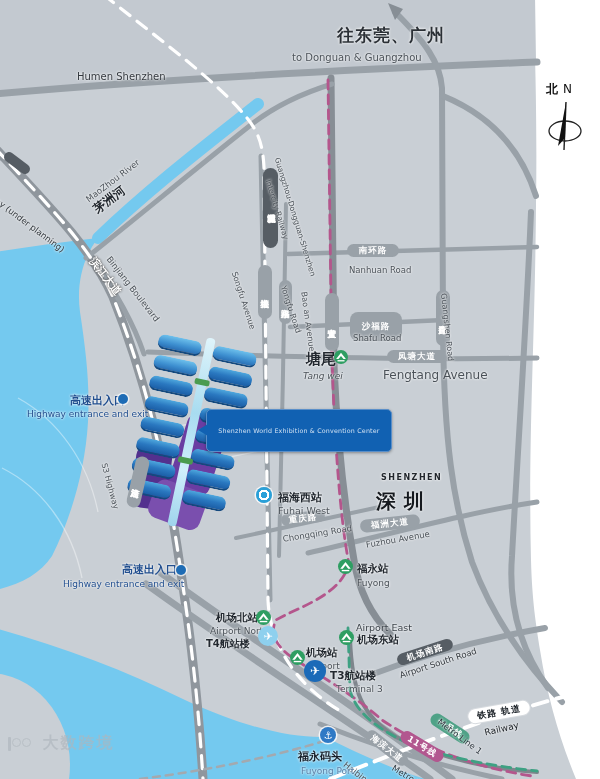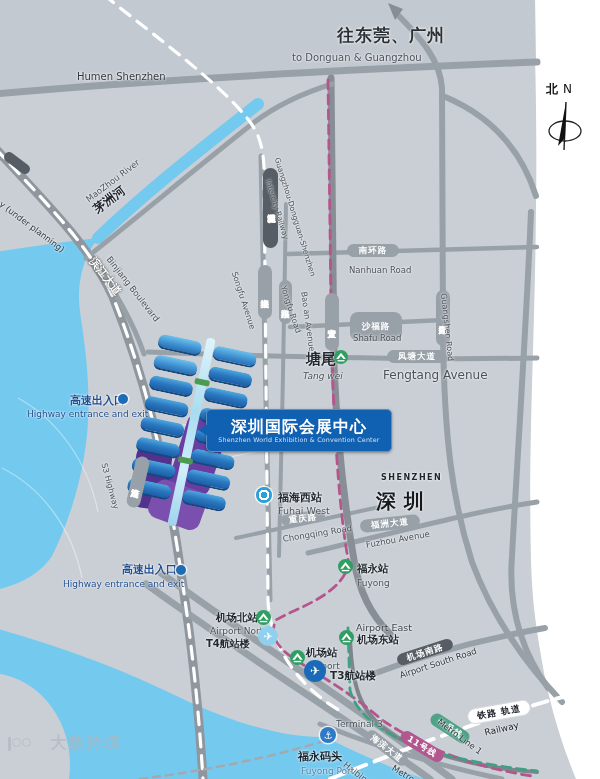--- a/index.html
+++ b/index.html
@@ -36,21 +36,21 @@
   .col{position:absolute;top:6px;display:flex;flex-direction:column;gap:6px;}
   .col.L{left:2px;} .col.R{left:58px;}
   .hall{display:block;width:44px;height:13px;border-radius:7px;background:linear-gradient(180deg,#4fa8de 0%,#2a78c0 50%,#1b5ea6 100%);border-bottom:2px solid #14497e;}
   .hall.lite{background:linear-gradient(180deg,#6dc0ec 0%,#3d8fd0 60%,#2a6fb4 100%);}
   #spine{position:absolute;left:49px;top:0;width:9px;height:192px;z-index:2;background:linear-gradient(180deg,#dff4fb,#a8dcf0 40%,#cfeefb 70%,#9fd4ec);border-radius:4px;}
   .gtick{position:absolute;left:46px;width:15px;height:6px;background:#4a9b4f;z-index:3;border-radius:2px;}
   
   #compass{position:absolute;left:546px;top:78px;z-index:5;text-shadow:none;}
   #compass .nz{font-size:12px;font-weight:bold;color:#111;}
   
-  #watermark{position:absolute;left:8px;top:733px;z-index:8;display:flex;align-items:center;gap:20px;opacity:.65;color:#aeb6bd;text-shadow:none;justify-content:space-between;}
+  #watermark{position:absolute;left:8px;top:733px;z-index:8;display:flex;align-items:center;gap:12px;opacity:.65;color:#aeb6bd;text-shadow:none;justify-content:space-between;}
   #watermark .wmlogo{display:inline-flex;align-items:flex-start;gap:1px;font-weight:bold;font-size:13px;color:#aeb6bd;}
   #watermark .c{width:7px;height:7px;border:1.6px solid #aeb6bd;border-radius:50%;display:inline-block;margin-top:1px;}
   #watermark .bar{width:2.5px;height:14px;background:#aeb6bd;display:inline-block;border-radius:1px;}
   #watermark .wmtext{font-size:16px;font-weight:bold;letter-spacing:2px;}
 </style>
 </head>
 <body>
 
 <div id="stage">
 
@@ -222,21 +222,20 @@
   <div class="lbl" style="left:306px;top:349px;"><span class="zh" style="font-size:15px;">塘尾</span></div>
   <svg class="metro" style="left:334px;top:350px;" width="14" height="14" viewBox="0 0 20 20">
     <circle cx="10" cy="10" r="10" fill="#2e9e62"></circle>
       <path d="M3,13 L10,4 L17,13 L13.6,13 L10,8.4 L6.4,13 Z" fill="#fff"></path>
       <rect x="5" y="14.5" width="10" height="1.8" fill="#fff"></rect>
   </svg>
   <div class="lbl" style="left:303px;top:364px;font-style:italic;"><span class="en" style="font-size:9px;">Tang wei</span></div>
 
   <div id="venue-callout">
     <div class="ptr"></div>
-    <div class="vzh">深圳国际会展中心</div>
     <div class="ven">Shenzhen World Exhibition &amp; Convention Center</div>
   </div>
 
   <div class="lbl" style="left:376px;top:440px;margin-top:48px;">
     <span class="zh" style="font-size:20px;letter-spacing:8px;color:#15191e;">深圳</span>
   </div>
   <div class="lbl" style="left:381px;top:465px;">
     <span class="zh" style="font-size:8px;letter-spacing:1.5px;color:#22272d;">SHENZHEN</span>
   </div>
 
@@ -289,21 +288,21 @@
   <div class="lbl" style="left:306px;top:641px;"><span class="zh" style="font-size:10.5px;">机场站</span></div>
   <div class="lbl" style="left:309px;top:654px;"><span class="en" style="font-size:9px;">Airport</span></div>
   <svg class="metro" style="left:290px;top:650px;" width="15" height="15" viewBox="0 0 20 20">
     <circle cx="10" cy="10" r="10" fill="#2e9e62"></circle>
       <path d="M3,13 L10,4 L17,13 L13.6,13 L10,8.4 L6.4,13 Z" fill="#fff"></path>
       <rect x="5" y="14.5" width="10" height="1.8" fill="#fff"></rect>
   </svg>
 
   <div class="planeIcon" style="left:304px;top:660px;width:22px;height:22px;background:#1b6ab8;font-size:12px;">✈</div>
   <div class="lbl" style="left:330px;top:664px;"><span class="zh" style="font-size:10.5px;">T3航站楼</span></div>
-  <div class="lbl" style="left:336px;top:712px;"><span class="en" style="font-size:9px;">Terminal 3</span></div>
+  <div class="lbl" style="left:336px;top:677px;"><span class="en" style="font-size:9px;">Terminal 3</span></div>
 
   <div class="lbl" style="left:356px;top:616px;"><span class="en" style="font-size:9.5px;color:#3c434a;">Airport East</span></div>
   <div class="lbl" style="left:357px;top:628px;"><span class="zh" style="font-size:10.5px;">机场东站</span></div>
   <svg class="metro" style="left:339px;top:630px;" width="15" height="15" viewBox="0 0 20 20">
     <circle cx="10" cy="10" r="10" fill="#2e9e62"></circle>
       <path d="M3,13 L10,4 L17,13 L13.6,13 L10,8.4 L6.4,13 Z" fill="#fff"></path>
       <rect x="5" y="14.5" width="10" height="1.8" fill="#fff"></rect>
   </svg>
 
   <div class="cap dark" style="left:396px;top:646px;width:58px;height:12px;transform:rotate(-18deg);">

